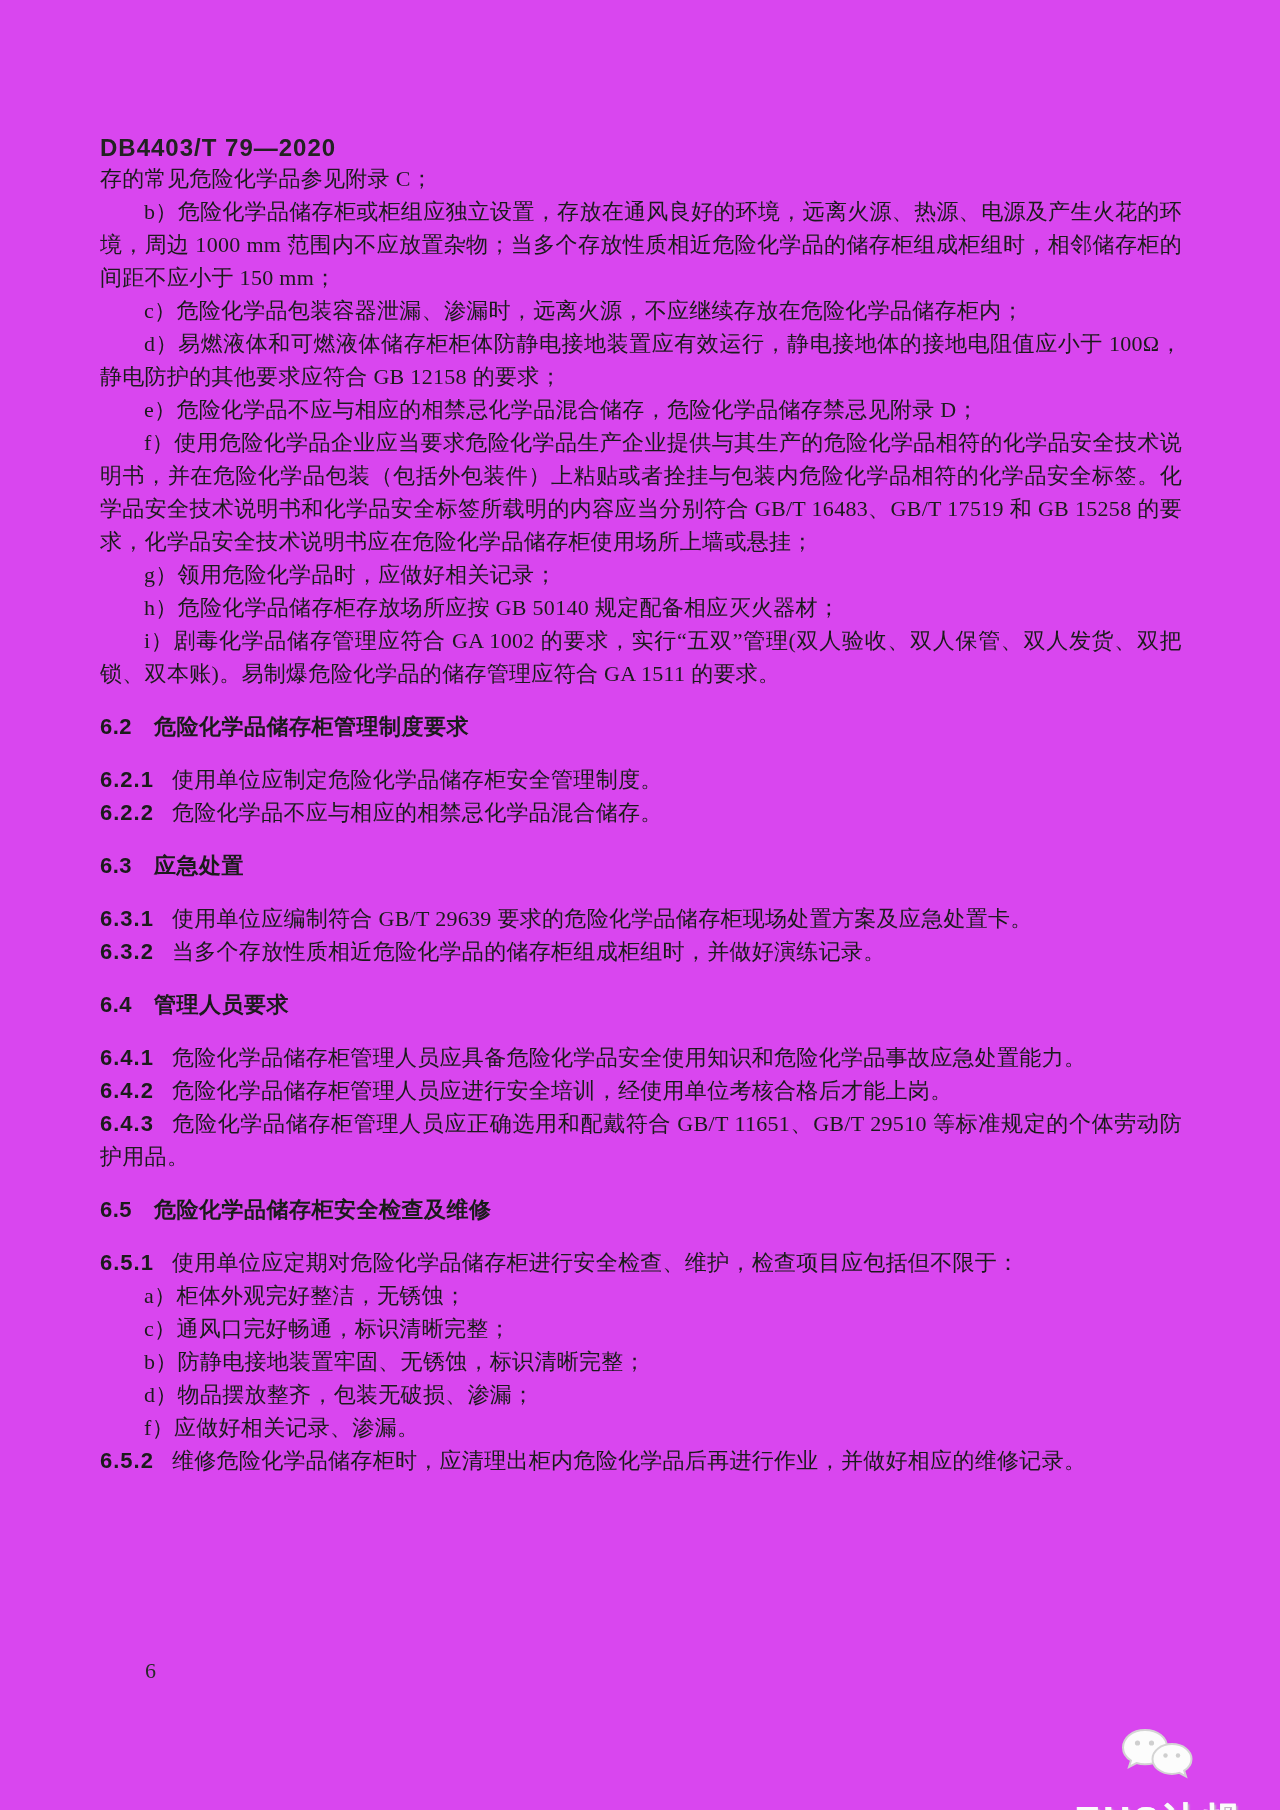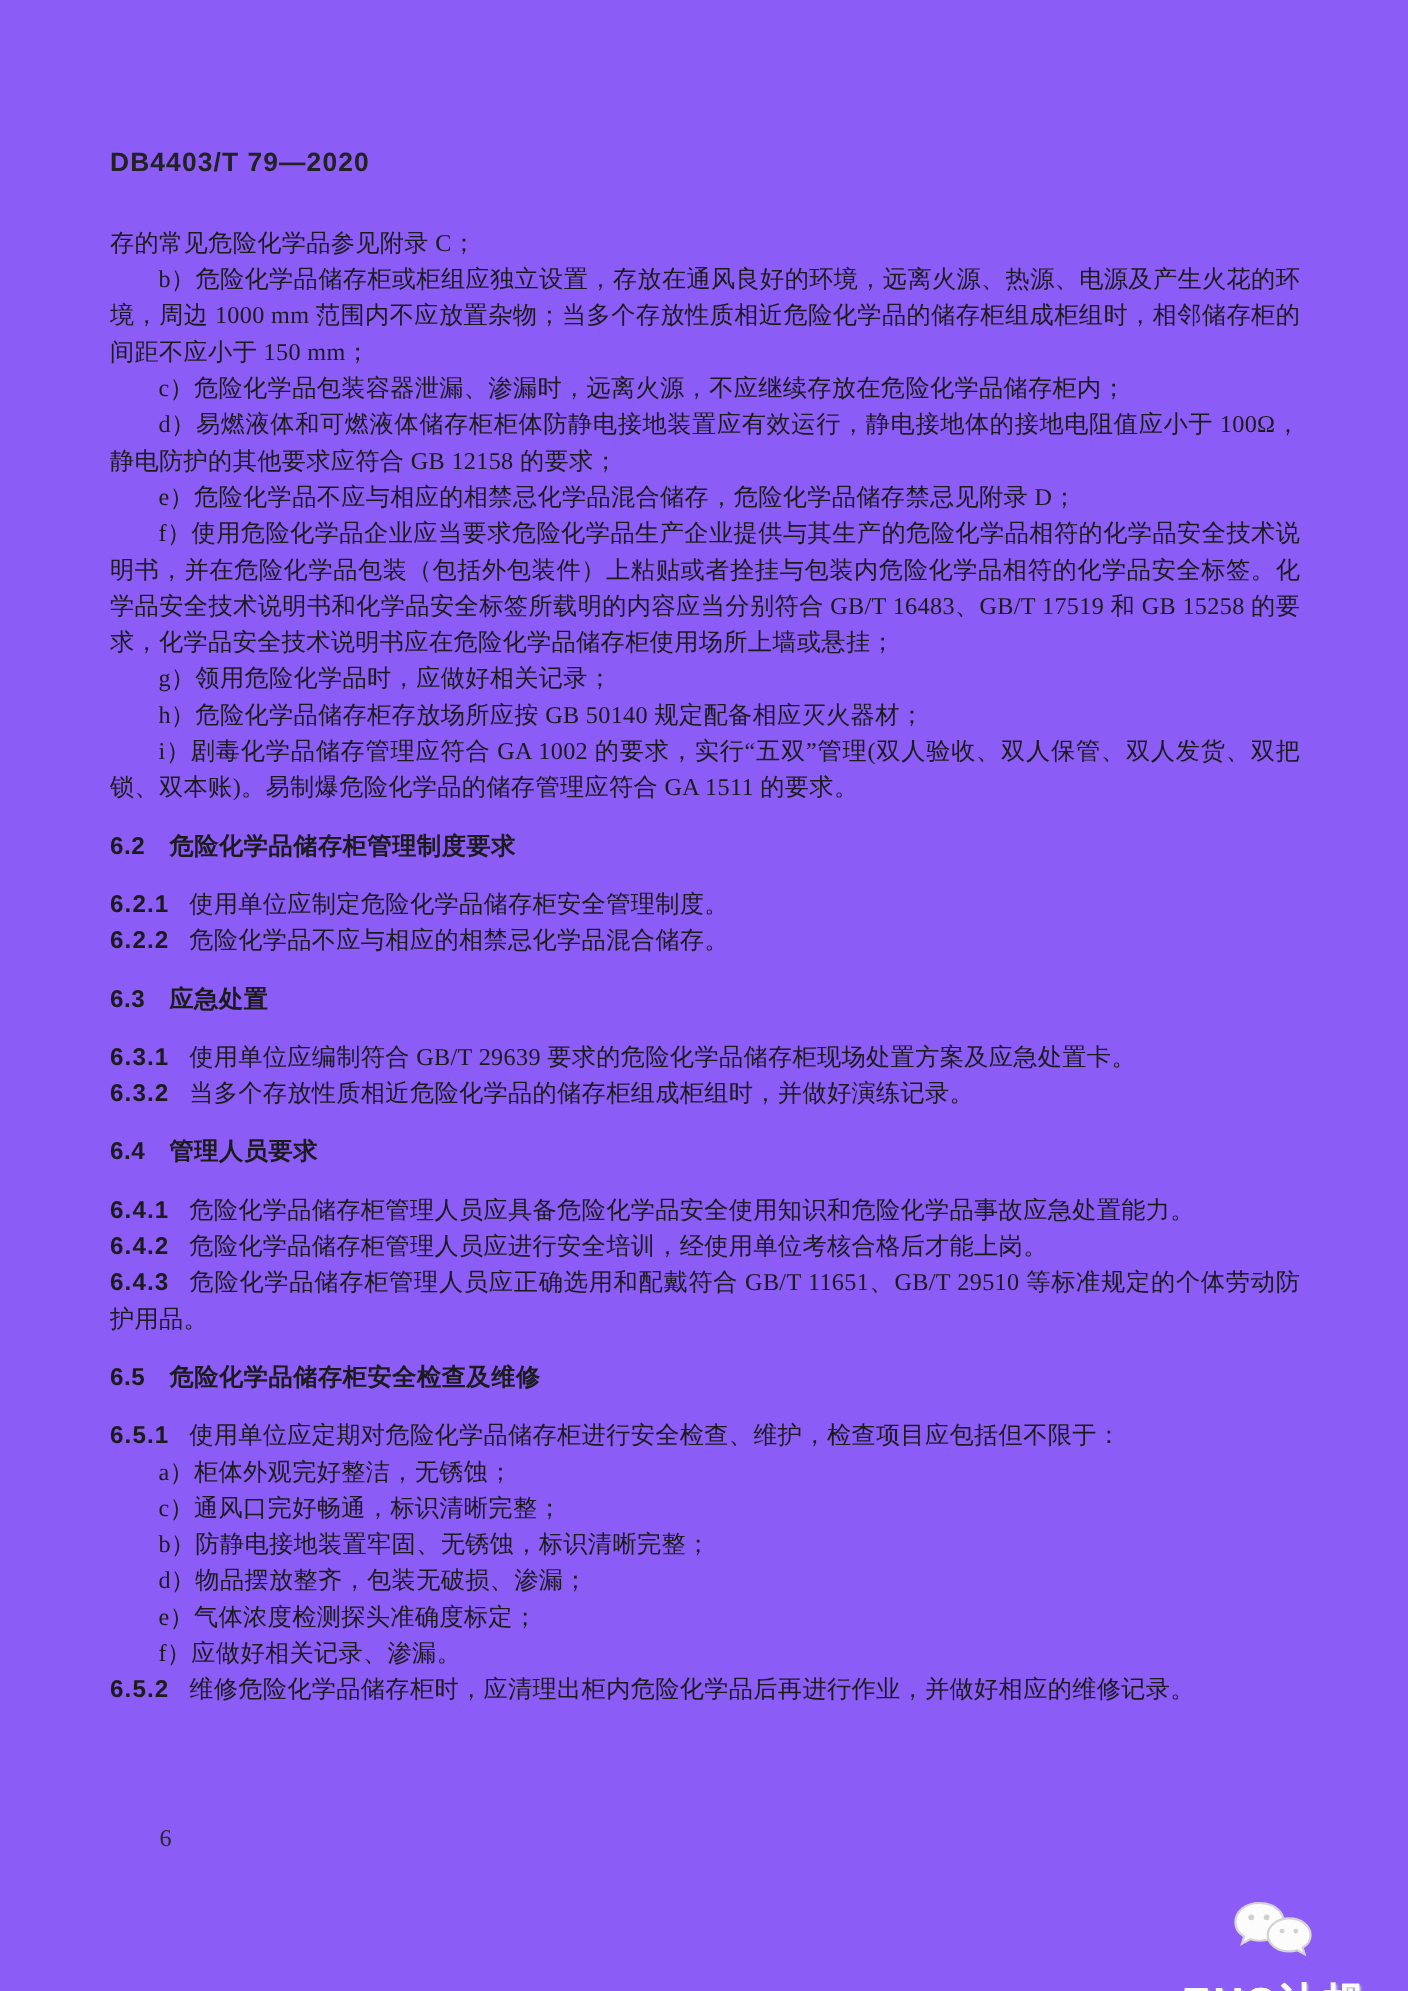--- a/index.html
+++ b/index.html
@@ -1,41 +1,40 @@
 <!DOCTYPE html>
 <html lang="zh"><head>
 <meta charset="utf-8">
 <style>
   html, body { margin: 0; padding: 0; background: #ffffff; }
   .page {
     position: relative;
     width: 1280px;
     height: 1810px;
-    background: #8b5cf6;
+    background: #d946ef;
     overflow: hidden;
     color: #1b1b1b;
     font-family: "Liberation Serif", serif;
   }
   .content {
     position: absolute;
     left: 100px;
     right: 98px;
     top: 0;
   }
   .doc-code {
     margin-top: 134px;
     font-family: "Liberation Sans", sans-serif;
     font-weight: 600;
     font-size: 24px;
     line-height: 28px;
     letter-spacing: 1px;
     color: #222;
   }
   .bodytext {
-    margin-top: 42px;
     font-size: 22px;
     line-height: 33px;
     text-align: justify;
     letter-spacing: 0.3px;
   }
   .bodytext p { margin: 0; }
   p.item { text-indent: 2em; }
   .sec {
     font-family: "Liberation Sans", sans-serif;
     font-weight: bold;
@@ -113,21 +112,20 @@
       <p><span class="cnum">6.4.2</span><span>危险化学品储存柜管理人员应进行安全培训，经使用单位考核合格后才能上岗。</span></p>
       <p><span class="cnum">6.4.3</span><span>危险化学品储存柜管理人员应正确选用和配戴符合 GB/T 11651、GB/T 29510 等标准规定的个体劳动防护用品。</span></p>
 
       <div class="sec"><span class="secnum">6.5</span><span>危险化学品储存柜安全检查及维修</span></div>
       <p><span class="cnum">6.5.1</span><span>使用单位应定期对危险化学品储存柜进行安全检查、维护，检查项目应包括但不限于：</span></p>
 
       <p class="subitem"><span>a）</span><span>柜体外观完好整洁，无锈蚀；</span></p>
       <p class="subitem"><span>c）</span><span>通风口完好畅通，标识清晰完整；</span></p>
       <p class="subitem"><span>b）</span><span>防静电接地装置牢固、无锈蚀，标识清晰完整；</span></p>
       <p class="subitem"><span>d）</span><span>物品摆放整齐，包装无破损、渗漏；</span></p>
-      <p class="subitem"><span>e）</span><span>气体浓度检测探头准确度标定；</span></p>
       <p class="subitem"><span>f）</span><span>应做好相关记录、渗漏。</span></p>
 
       <p><span class="cnum">6.5.2</span><span>维修危险化学品储存柜时，应清理出柜内危险化学品后再进行作业，并做好相应的维修记录。</span></p>
 
     </div>
   </div>
 
   <div class="page-number">6</div>
 
   <div class="watermark">

